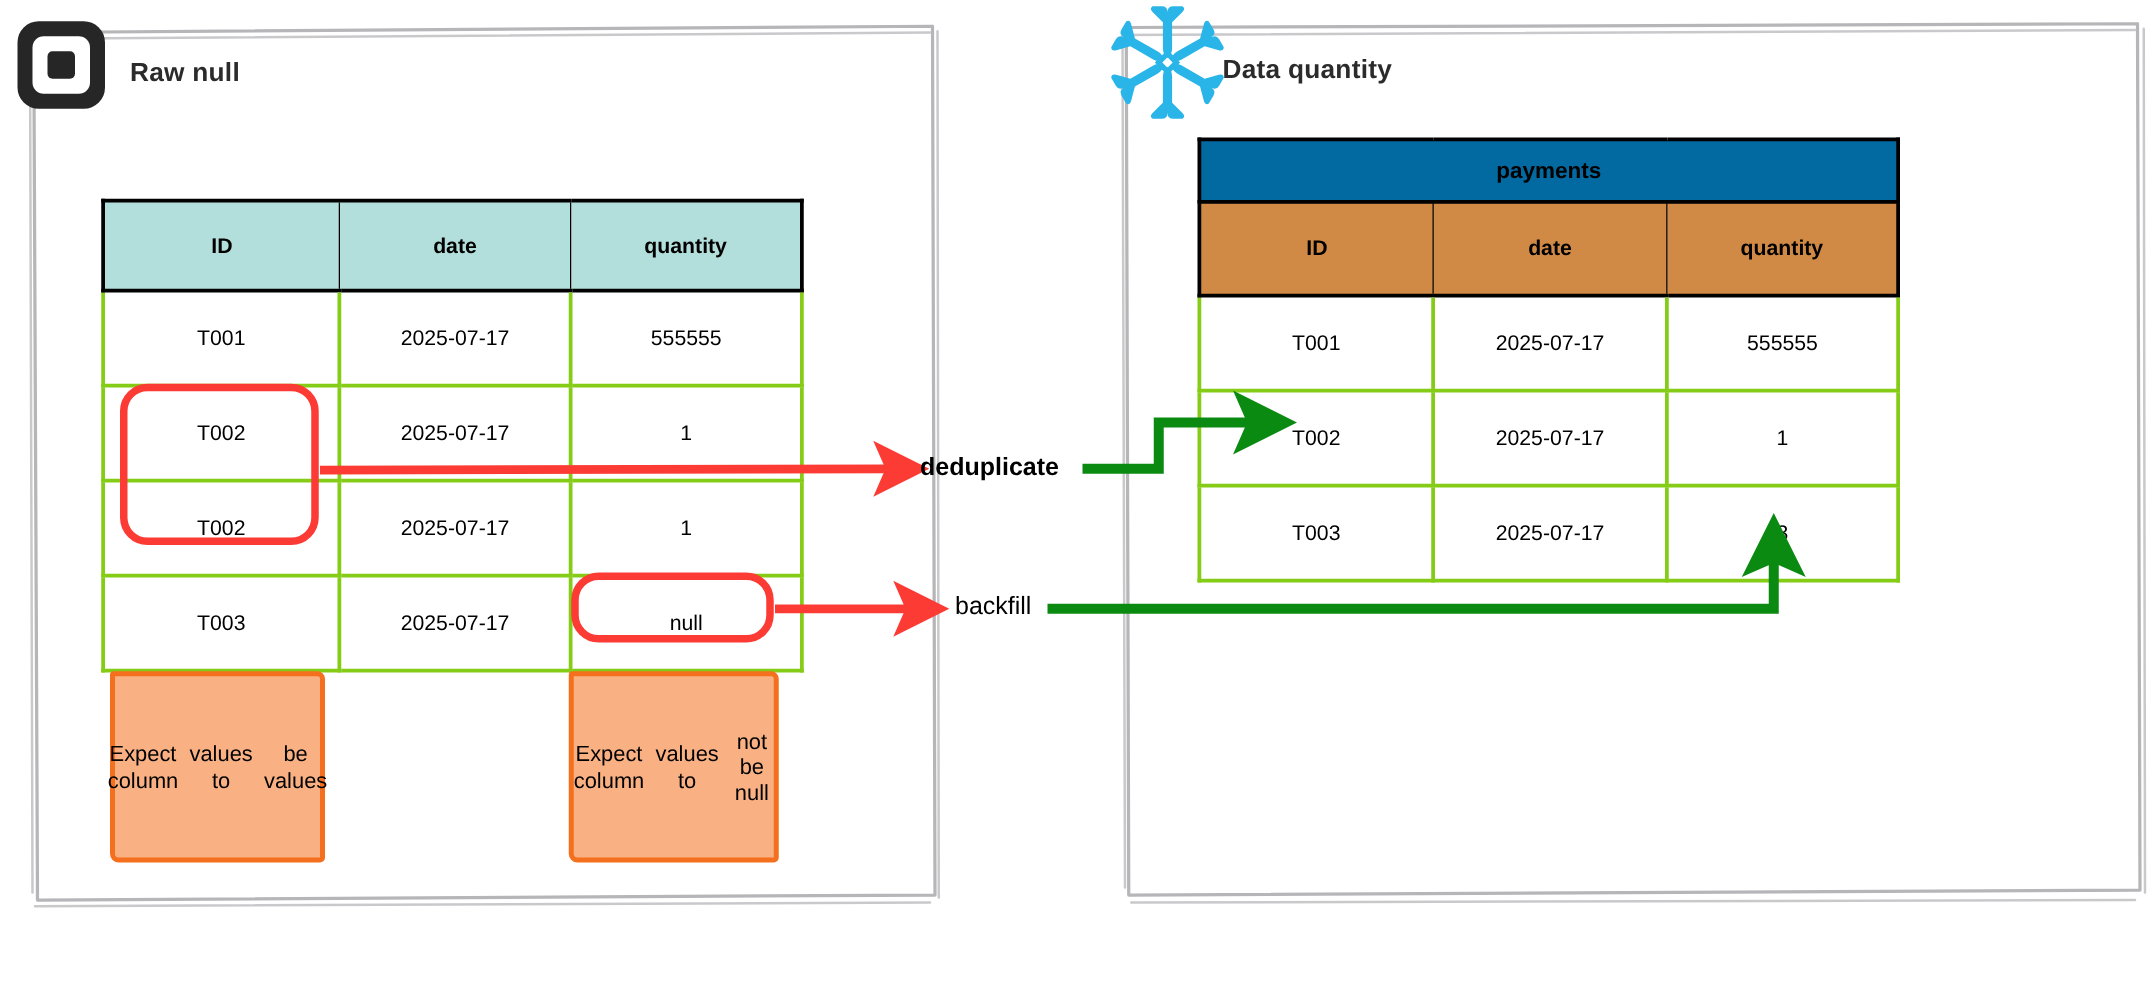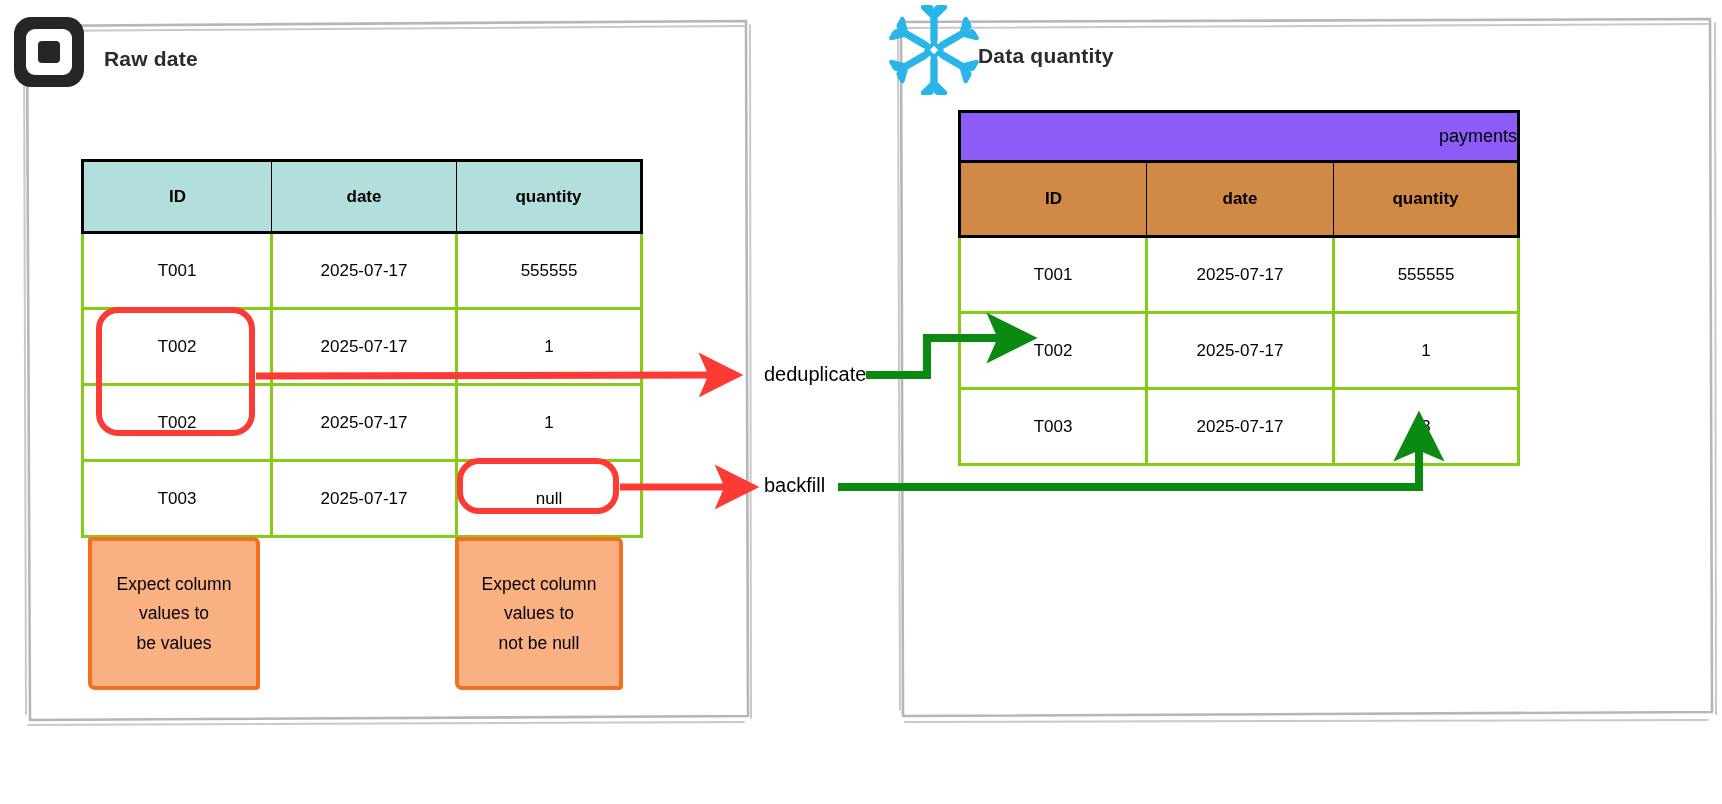--- a/index.html
+++ b/index.html
@@ -39,40 +39,40 @@
   #raw-table tr.hdr td{background:#b2dfdb;height:69px;}
   #raw-table tr.hdr td:first-child{border-left:3px solid #000;}
   #raw-table tr.hdr td:last-child{border-right:3px solid #000;}
   #raw-table tr.hdr td{border-top:3px solid #000;}
 
   
   #dw-table{left:958px;top:110px;}
   #dw-table td{width:182px;height:73px;}
   #dw-table td.c1{width:184px;}
   #dw-table td.c2{width:184px;}
-  #dw-table tr.titlerow td{background:#8b5cf6;height:47px;font-weight:normal;
-                           font-size:18px;border:3px solid #000;text-align:right;}
+  #dw-table tr.titlerow td{background:#0369a1;height:47px;font-weight:bold;
+                           font-size:18px;border:3px solid #000;}
   #dw-table tr.hdr td{background:#d08a46;height:72px;}
   #dw-table tr.hdr td:first-child{border-left:3px solid #000;}
   #dw-table tr.hdr td:last-child{border-right:3px solid #000;}
 
   
   .hl{position:absolute;border:6px solid #fc3b35;border-radius:22px;
       box-sizing:border-box;background:transparent;}
   #hl-dup{left:96px;top:307px;width:159px;height:129px;}
   #hl-null{left:457px;top:458px;width:162px;height:56px;}
 
   
   .flow-label{position:absolute;font-size:20px;color:#000;white-space:nowrap;}
-  #lbl-dedup{left:764px;top:363px;}
+  #lbl-dedup{left:736px;top:363px;font-weight:bold;}
   #lbl-backfill{left:764px;top:474px;}
 
   
   .note{position:absolute;box-sizing:border-box;background:#f9b184;
-        border:4px solid #f4701f;display:flex;flex-direction:column;
+        border:4px solid #f4701f;display:flex;flex-direction:row;
         align-items:center;justify-content:center;gap:9px;
         font-size:17.5px;line-height:1.15;color:#000;text-align:center;
         border-radius:3px 6px 4px 7px;}
   #note-unique{left:88px;top:537px;width:172px;height:153px;}
   #note-notnull{left:455px;top:537px;width:168px;height:153px;}
   .note span{display:block;}
 </style>
 </head>
 <body>
 
@@ -121,21 +121,21 @@
         <g transform="rotate(300)">
           <path d="M-13,-44 L-4,-35 L-4,-12 Q-4,-7 0,-4 Q4,-7 4,-12 L4,-35 L13,-44
                    Q16,-47 13,-49 L5,-49 Q0,-49 0,-44 Q0,-49 -5,-49 L-13,-49 Q-16,-47 -13,-44 Z"></path>
         </g>
 
         <path d="M0,-11 L11,0 L0,11 L-11,0 Z M0,-4.5 L4.5,0 L0,4.5 L-4.5,0 Z" fill-rule="evenodd"></path>
       </g>
     </g>
   </svg>
 
-  <div class="panel-title" id="raw-title">Raw date</div>
+  <div class="panel-title" id="raw-title">Raw null</div>
   <div class="panel-title" id="dw-title">Data quantity</div>
 
   <table class="grid" id="raw-table">
     <tbody>
       <tr class="hdr">
         <td class="c1">ID</td>
         <td class="c2">date</td>
         <td>quantity</td>
       </tr>
       <tr>

